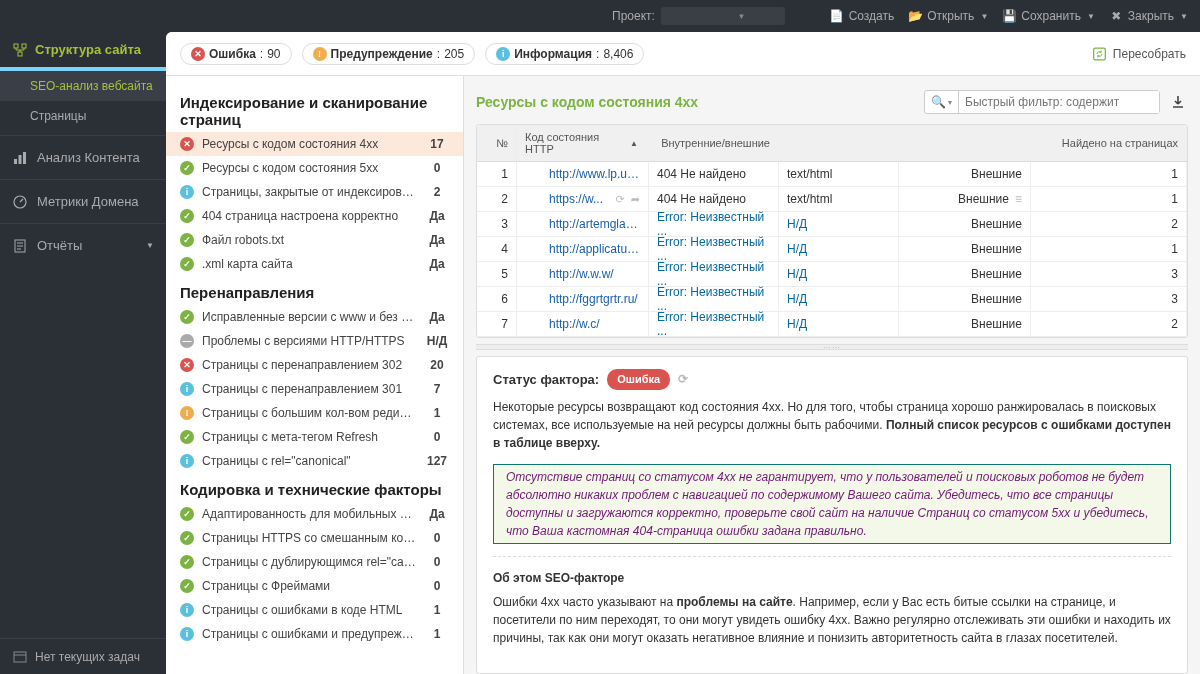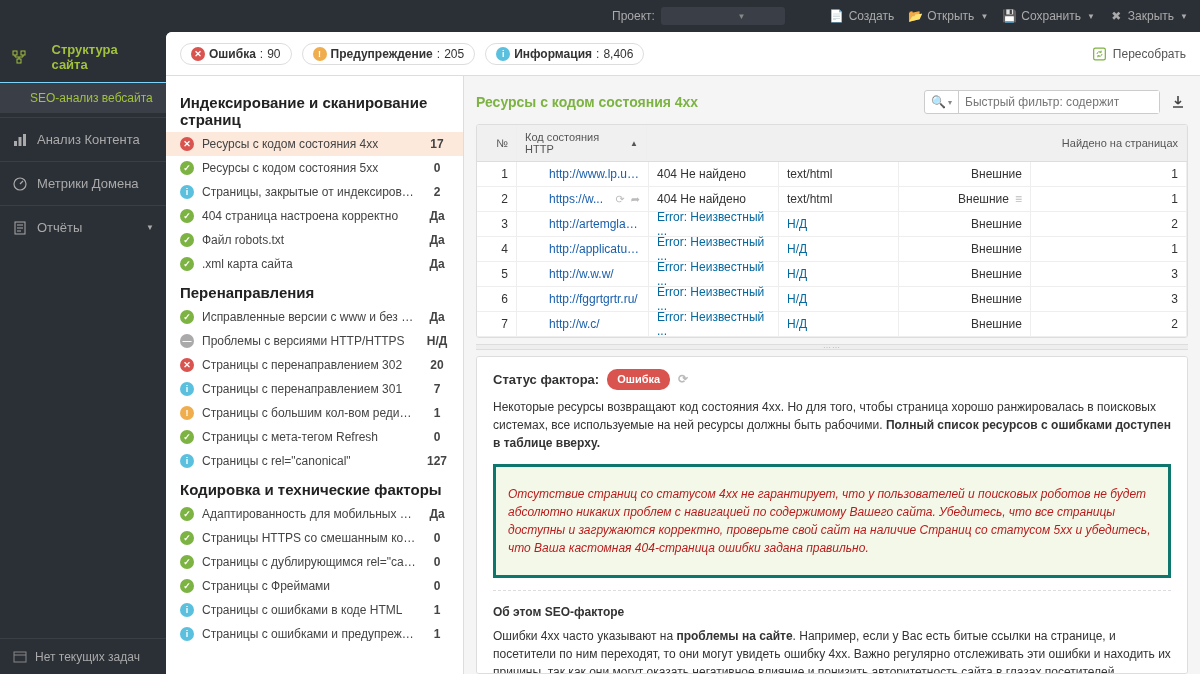--- a/index.html
+++ b/index.html
@@ -4,21 +4,21 @@
 <style>
 * { box-sizing: border-box; margin: 0; padding: 0; }
 body { font-family: Arial, Helvetica, sans-serif; font-size: 12px; color: #333; background: #2b2f36; width: 1200px; height: 674px; overflow: hidden; }
 .topbar { height: 32px; background: #2b2f36; display: flex; align-items: center; padding: 0 12px; color: #aaa; justify-content: flex-end; gap: 14px; font-size: 12px; }
 .topbar .proj { margin-right: auto; display: flex; align-items: center; gap: 6px; margin-left: 600px;}
 .topbar .proj-val { background: #3a3f47; padding: 2px 40px 2px 8px; border-radius: 3px; color: #888; display: flex; align-items: center; gap: 40px;}
 .topbar .btn { display: flex; align-items: center; gap: 4px; cursor: pointer; color: #aaa; }
 .caret { font-size: 8px; margin-left: 2px; }
 .main { display: flex; height: 642px; }
 .sidebar { width: 166px; background: #2b2f36; color: #aaa; display: flex; flex-direction: column; }
-.side-head { padding: 10px 12px; color: #a2c13d; font-size: 13px; display: flex; align-items: center; gap: 25px; border-bottom: 1px solid #7dd3fc; font-weight: bold;}
+.side-head { padding: 10px 12px; color: #a2c13d; font-size: 13px; display: flex; align-items: center; gap: 8px; border-bottom: 4px solid #7dd3fc; font-weight: bold;}
 .side-sub { padding: 8px 12px 8px 30px; font-size: 12px; cursor: pointer; }
 .side-sub.active { background: #3a3f47; color: #a2c13d; }
 .side-sep { height: 1px; background: #393e47; margin: 4px 0; }
 .side-item { padding: 10px 12px; display: flex; align-items: center; gap: 10px; cursor: pointer; font-size: 13px;}
 .side-foot { margin-top: auto; padding: 10px 12px; border-top: 1px solid #393e47; display: flex; align-items: center; gap: 8px; font-size: 12px;}
 .ic { width: 15px; height: 15px; display: inline-flex; align-items: center; justify-content: center; }
 .content { flex: 1; background: #f5f5f5; display: flex; flex-direction: column; border-radius: 6px 0 0 0; overflow: hidden;}
 .statbar { height: 44px; background: #fff; border-bottom: 1px solid #ddd; display: flex; align-items: center; padding: 0 14px; gap: 10px; }
 .pill { display: flex; align-items: center; gap: 4px; padding: 3px 10px; border: 1px solid #ddd; border-radius: 14px; font-size: 12px; background: #fff;}
 .pill .dot { width: 14px; height: 14px; border-radius: 50%; display: inline-flex; align-items: center; justify-content: center; color: #fff; font-size: 9px; font-weight: bold;}
@@ -53,21 +53,21 @@
 .col-ie { width: 132px; justify-content: flex-end;}
 .col-f { flex: 1; justify-content: flex-end;}
 .tbody .tr { display: flex; border-bottom: 1px solid #eee; font-size: 12px; height: 25px;}
 .td a { color: #1a5fab; text-decoration: none; white-space: nowrap; overflow: hidden; text-overflow: ellipsis; padding-left: 24px;}
 .td.gray { color: #0369a1; }
 .td .rowic { color: #bbb; margin-left: auto; display: flex; gap: 6px; font-size: 11px;}
 .splitter { height: 6px; background: #eee; cursor: row-resize; margin: 6px 0 0; border-top: 1px solid #ddd; border-bottom: 1px solid #ddd; display:flex; align-items:center; justify-content:center; color:#bbb; font-size:8px; letter-spacing:1px;}
 .detail { flex: 1; background: #fff; border: 1px solid #ddd; border-radius: 3px; margin-top: 6px; padding: 12px 16px; overflow-y: auto; font-size: 12px; line-height: 1.5;}
 .dstat { display: flex; align-items: center; gap: 8px; font-weight: bold; font-size: 13px; margin-bottom: 8px;}
 .badge-err { background: #d9534f; color: #fff; padding: 2px 10px; border-radius: 10px; font-size: 11px;}
-.note { background: #f4f8e8; border: 3px solid #0f766e; padding: 18px 12px; margin: 12px 0; font-style: italic; color: #b91c1c;}
+.note { background: #f4f8e8; border: 1px solid #0f766e; padding: 3px 12px; margin: 12px 0; font-style: italic; color: #701a75;}
 .hr { border: none; border-top: 1px dashed #ddd; margin: 12px 0;}
 .dsub { font-weight: bold; margin-bottom: 6px; font-size: 12px;}
 .reload-ic { color: #bbb; font-size: 12px;}
 svg { display: block; }
 </style>
 </head>
 <body>
 
 <div class="topbar">
   <div class="proj">
@@ -103,20 +103,21 @@
             <rect x="1" y="1" width="4" height="4" fill="none" stroke="#a2c13d"></rect>
             <rect x="9" y="1" width="4" height="4" fill="none" stroke="#a2c13d"></rect>
             <rect x="5" y="9" width="4" height="4" fill="none" stroke="#a2c13d"></rect>
             <path d="M3 5v2h8V5M7 7v2" fill="none" stroke="#a2c13d"></path>
           </svg>
         </span>
       <span>Структура сайта</span>
     </div>
     <div id="sidebar-subs">
         <div class="side-sub active">SEO-анализ вебсайта</div>
+        <div class="side-sub">Страницы</div>
       </div>
     <div class="side-sep"></div>
     <div class="side-item">
         <span class="ic">
           <svg width="14" height="14" viewBox="0 0 14 14">
             <rect x="1" y="8" width="3" height="5" fill="#aaa"></rect>
             <rect x="5.5" y="4" width="3" height="9" fill="#aaa"></rect>
             <rect x="10" y="1" width="3" height="12" fill="#aaa"></rect>
           </svg>
         </span>
@@ -287,20 +288,21 @@
             </div>
         </div>
 
         <div class="table">
           <div class="thead">
             <div class="th col-n">№</div>
             <div class="th col-c">
                 <span>Код состояния HTTP</span> 
                 <span style="margin-left:4px;font-size:8px">▲</span>
               </div>
+            <div class="th col-ie">Внутренние/внешние</div>
             <div class="th col-f">Найдено на страницах</div>
           </div>
           <div class="tbody" id="tbody">
               <div class="tr">
                 <div class="td col-n">1</div>
                 <div class="td col-r">
                   <a href="#">http://www.lp.unis...</a>
                 </div>
                 <div class="td col-c ">404 Не найдено</div>
                 <div class="td col-t ">text/html</div>

